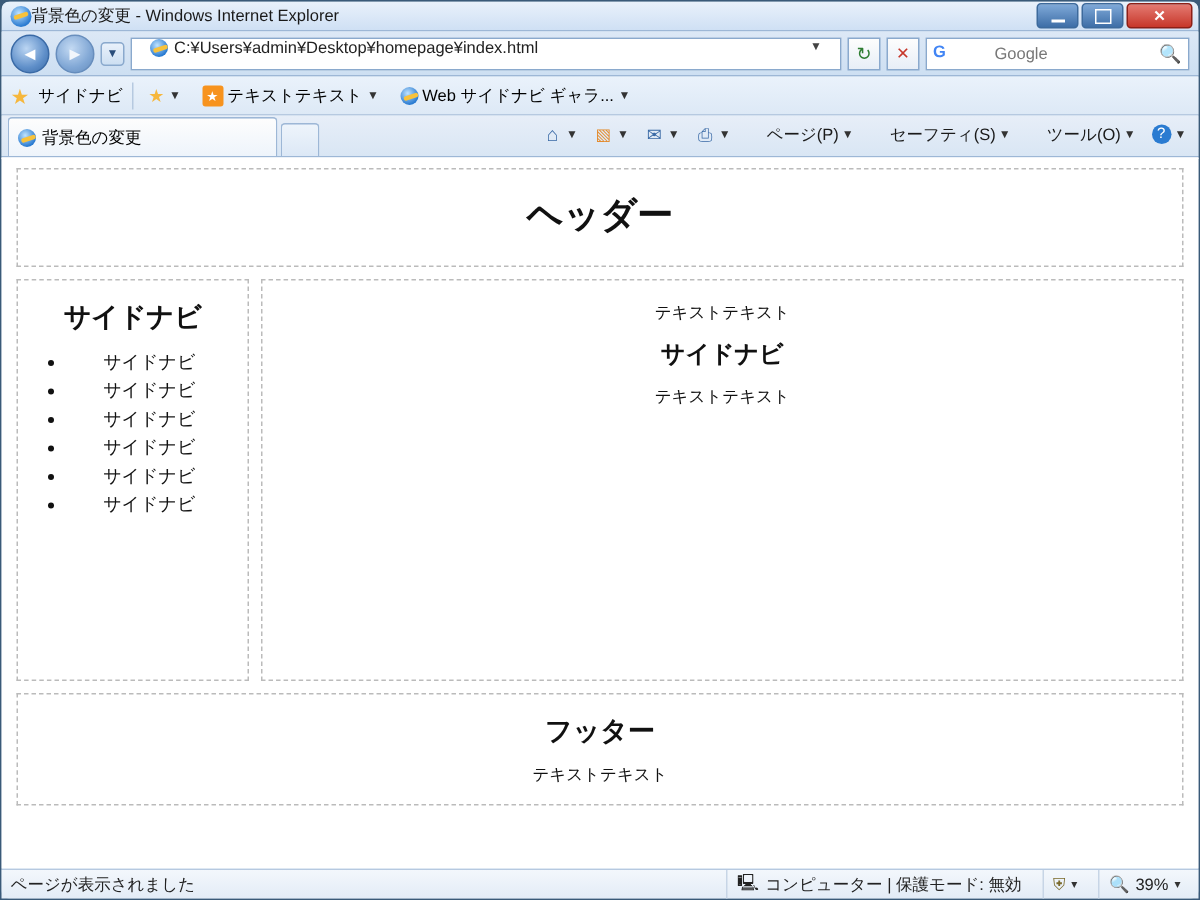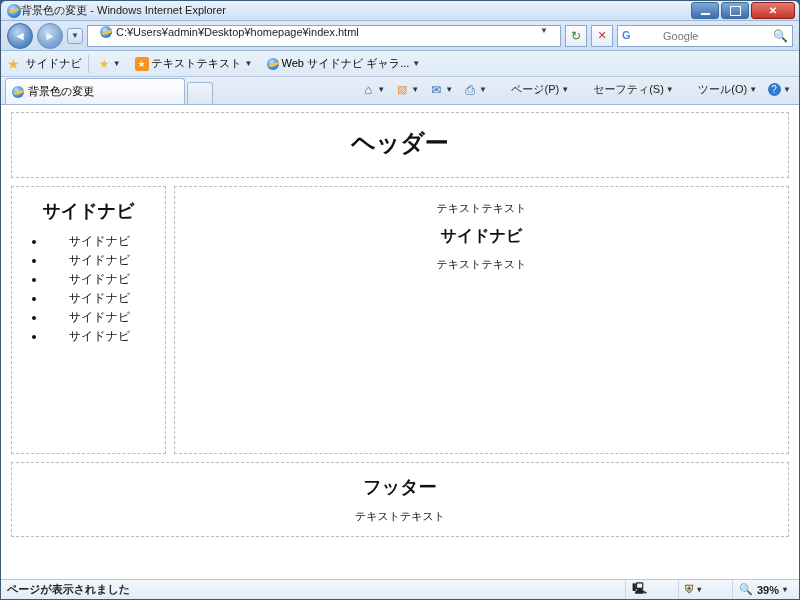--- a/index.html
+++ b/index.html
@@ -134,21 +134,21 @@
   .side ul { list-style: disc; padding-left: 22px; font-size:12px; }
   .side ul li { margin: 2px 0; }
   .ptxt { font-size: 11px; margin: 4px 0 10px 0; }
   .tallmain { min-height: 268px; }
 
   
   .status {
     height: 20px; display:flex; align-items:center;
     background: linear-gradient(#f3f7fc,#e3ecf6);
     border-top:1px solid #b6c9e0;
-    font-size:11px; color:#222; padding: 0 6px; gap:25px;font-weight:bold;
+    font-size:11px; color:#222; padding: 0 6px; gap:8px;
   }
   .status .grow { flex:1; }
   .status .cell { display:flex; align-items:center; gap:4px; padding:0 6px; border-left:1px solid #c7d5e6; height:100%; }
 
   
   .e-icon {
     width:14px;height:14px;border-radius:50%;
     background: radial-gradient(circle at 40% 35%, #bfe3ff, #2a7bd1 70%);
     position:relative; display:inline-block;
   }
@@ -310,20 +310,21 @@
       </div>
 
     </div>
   </div>
 
   <div class="status">
     <span>ページが表示されました</span>
     <span class="grow"></span>
     <span class="cell">
       <span class="i-globe"></span>
+      <span>コンピューター | 保護モード: 無効</span>
     </span>
     <span class="cell">
       <span class="i-shield"></span>
       <span class="tri-s">▾</span>
     </span>
     <span class="cell">
       <span class="mag" style="font-size:11px">🔍</span>
       <span>39%</span>
       <span class="tri-s">▾</span>
     </span>

